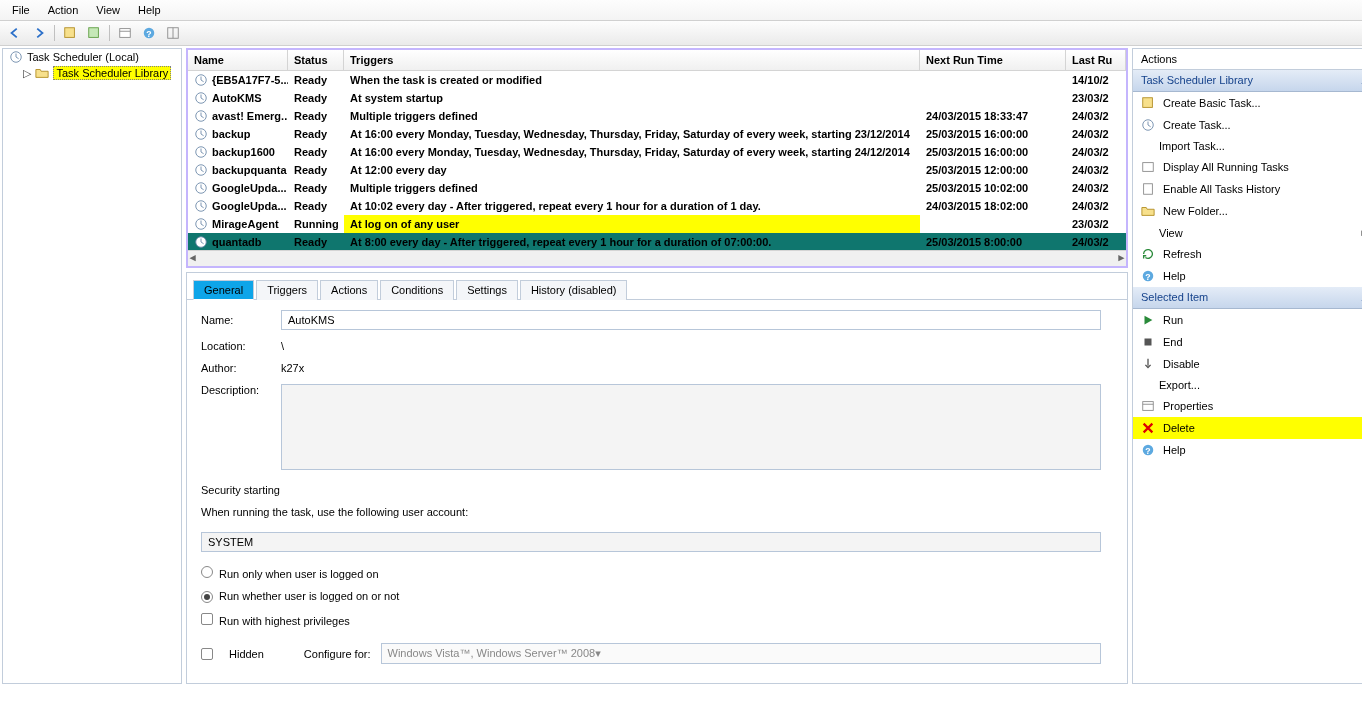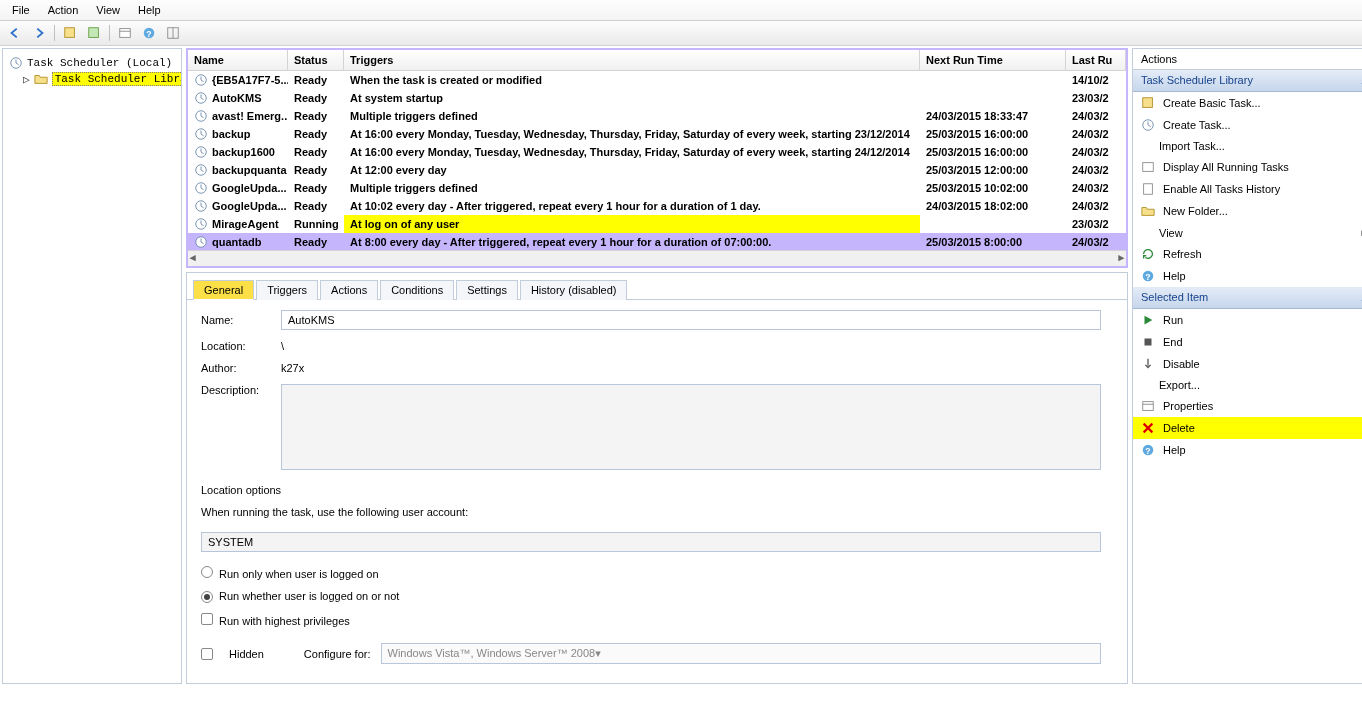--- a/index.html
+++ b/index.html
@@ -27,22 +27,22 @@
     display: flex; align-items: center; justify-content: center;
   }
   .divider { width:1px; background:#c0c0c0; margin:2px 2px; }
   .main {
     display: grid;
     grid-template-columns: 184px auto 248px;
     height: 640px;
   }
   
   .tree {
-    border:1px solid #c2cddb; margin:2px; padding:6px 4px;
-    background:#fff; overflow:auto;font-family:Liberation Mono, monospace;
+    border:1px solid #c2cddb; margin:2px; padding:0 4px;
+    background:#fff; overflow:auto;
   }
   .tree-row { display:flex; align-items:center; gap:4px; padding:1px 2px; white-space:nowrap; }
   .tree-child { margin-left: 14px; }
   .hl { background: #ffff00; border:1px dotted #808080; padding:0 2px; }
   
   .center { display:flex; flex-direction:column; margin:2px; gap:4px; }
   .task-list {
     border:2px solid #c4b5fd; flex:0 0 220px;
     display:flex; flex-direction:column; overflow:hidden;font-weight:bold;
   }
@@ -57,36 +57,36 @@
   .hdr-row > div {
     padding:4px 6px; border-right:1px solid #d4d4d4;
     white-space:nowrap; overflow:hidden;
   }
   .rows { overflow-y:scroll; flex:1; position:relative; }
   .data-row { border-bottom:0; }
   .data-row > div {
     padding:2px 6px; white-space:nowrap; overflow:hidden;
     display:flex; align-items:center; gap:4px;
   }
-  .data-row.yellow > div { background:#c4b5fd; }
+  .data-row.yellow > div { background:#0f766e; }
   .data-row.yellow-trigger > div:nth-child(3) { background:#ffff00; }
   .hsbar { height:16px; border-top:1px solid #d4d4d4; background:#f0f0f0; position:relative; }
   .hsbar::before { content:"◂"; position:absolute; left:2px; top:0; color:#666; }
   .hsbar::after { content:"▸"; position:absolute; right:2px; top:0; color:#666; }
   
   .details {
     border:1px solid #c2cddb; flex:1;
     display:flex; flex-direction:column; overflow:hidden;
   }
   .tabs { display:flex; padding:6px 6px 0 6px; background:#fff; border-bottom:1px solid #c2cddb;}
   .tab {
     padding:3px 10px; border:1px solid #c2cddb; border-bottom:none;
     background:#f4f6f9; margin-right:2px; position:relative; top:1px;
   }
-  .tab.active { background:#fde047; border-bottom:1px solid #fff; }
+  .tab.active { background:#0ea5e9; border-bottom:1px solid #fff; }
   .dbody { padding:10px 26px 10px 14px; overflow-y:scroll; flex:1; display:flex; flex-direction:column; gap:10px; }
   .frow { display:flex; align-items:center; gap:8px; }
   .flabel { width:72px; }
   .ftext {
     flex:1; border:1px solid #b7c6d9; background:#fff;
     padding:3px 6px; height:20px;
   }
   .farea {
     flex:1; border:1px solid #b7c6d9; background:#f4f4f4;
     height:86px; padding:3px 6px;
@@ -358,21 +358,21 @@
           <div>\</div>
         </div>
         <div class="frow">
           <div class="flabel">Author:</div>
           <div>k27x</div>
         </div>
         <div class="frow" style="align-items:flex-start">
           <div class="flabel">Description:</div>
           <div class="farea"></div>
         </div>
-        <div class="sec-title">Location options</div>
+        <div class="sec-title">Security starting</div>
         <div>When running the task, use the following user account:</div>
         <div class="ibox">SYSTEM</div>
         <div><span class="radio"></span><span>Run only when user is logged on</span></div>
         <div><span class="radio sel"></span><span>Run whether user is logged on or not</span></div>
         <div><span class="check"></span><span>Run with highest privileges</span></div>
         <div class="cfgrow">
           <span class="check"></span>
           <span>Hidden</span>
           <span style="width:20px"></span>
           <span>Configure for:</span>

